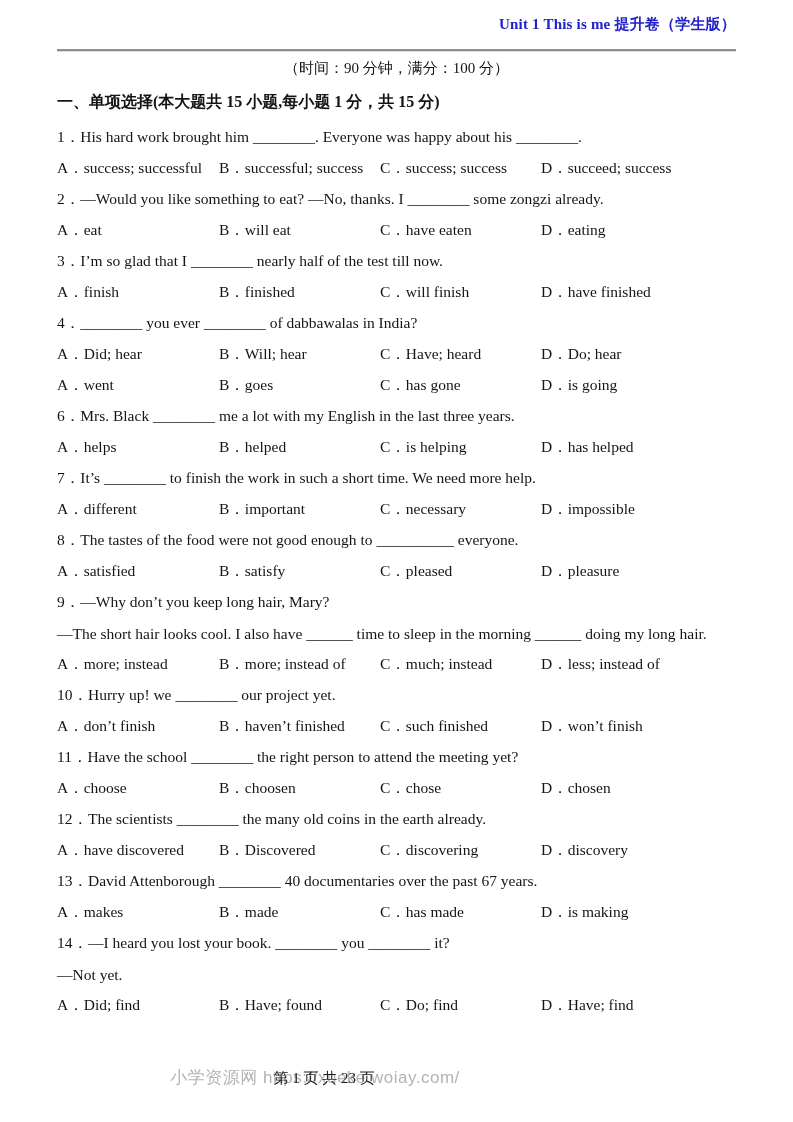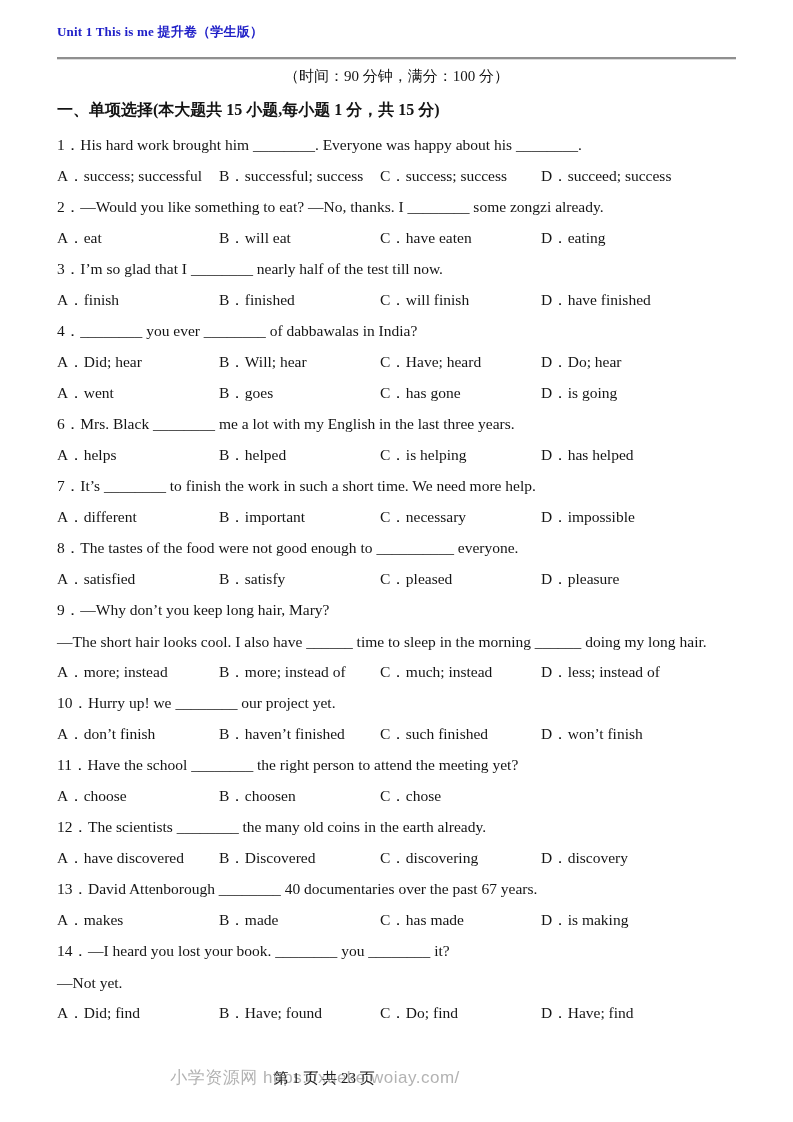--- a/index.html
+++ b/index.html
@@ -8,24 +8,24 @@
     width: 793px;
     height: 1122px;
     background: #ffffff;
     overflow: hidden;
     font-family: "Liberation Serif", "DejaVu Serif", serif;
     color: #141414;
     box-sizing: border-box;
   }
   .content { padding: 0 57px; }
   .doc-title {
-    padding-top: 23px;
+    padding-top: 15px;
     height: 25px;
-    text-align: left;
-    font-size: 13px;
+    text-align: right;
+    font-size: 15px;
     font-weight: bold;
     letter-spacing: 0.2px;
   }
   .rule {
     margin-top: 9px;
     height: 3px;
     border-top: 2px solid #8f8f8f;
     border-bottom: 1px solid #dcdcdc;
     box-sizing: border-box;
   }
@@ -159,20 +159,21 @@
           <span class="opt">A．don’t finish</span>
           <span class="opt">B．haven’t finished</span>
           <span class="opt">C．such finished</span>
           <span class="opt">D．won’t finish</span>
         </div>
         <div class="line stem">11．Have the school ________ the right person to attend the meeting yet?</div>
         <div class="line options">
           <span class="opt">A．choose</span>
           <span class="opt">B．choosen</span>
           <span class="opt">C．chose</span>
+          <span class="opt">D．chosen</span>
         </div>
         <div class="line stem">12．The scientists ________ the many old coins in the earth already.</div>
         <div class="line options">
           <span class="opt">A．have discovered</span>
           <span class="opt">B．Discovered</span>
           <span class="opt">C．discovering</span>
           <span class="opt">D．discovery</span>
         </div>
         <div class="line stem">13．David Attenborough ________ 40 documentaries over the past 67 years.</div>
         <div class="line options">

